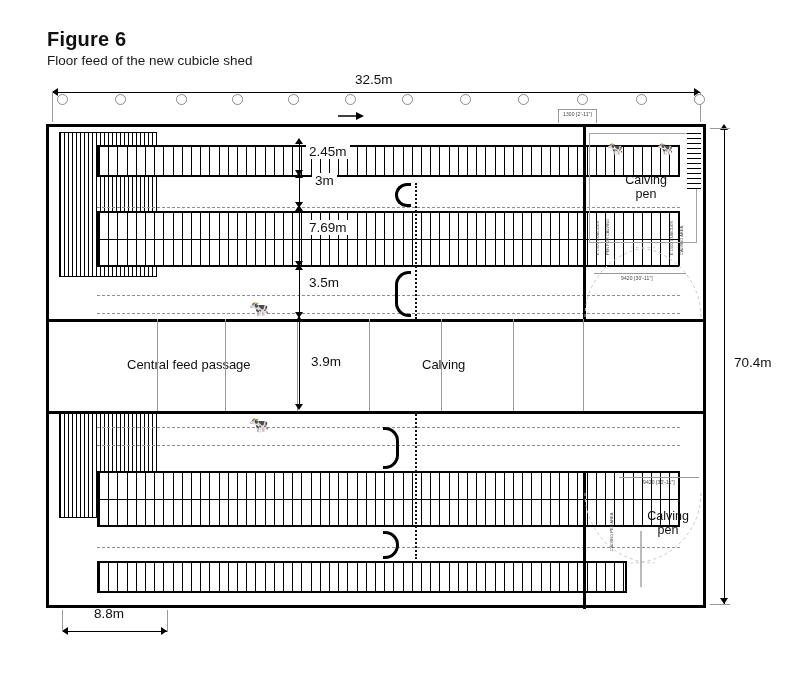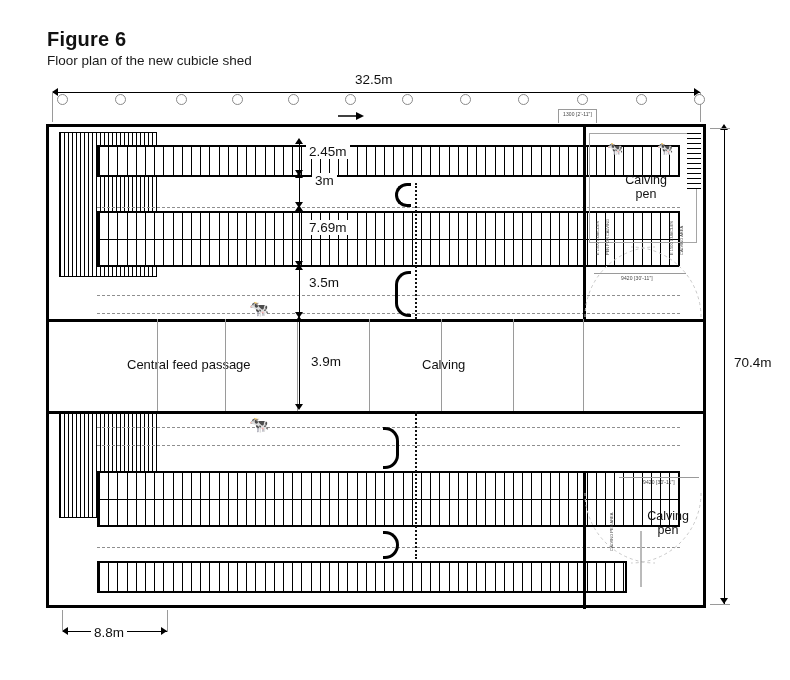--- a/index.html
+++ b/index.html
@@ -88,21 +88,21 @@
   .dimlabel{position:absolute;font-size:13.5px;background:#fff;padding:0 3px;color:#111;}
 
   .gridmark{position:absolute;width:9px;height:9px;border:1px solid #8a8a8a;border-radius:50%;background:#fff;}
   .cowicon{position:absolute;font-size:11px;letter-spacing:-1px;color:#000;}
   .pen-label{position:absolute;font-size:12.5px;text-align:center;line-height:1.15;}
 </style>
 </head>
 <body>
 
 <div class="fig-title">Figure 6</div>
-<div class="fig-sub">Floor plan of the new cubicle shed</div>
+<div class="fig-sub">Floor feed of the new cubicle shed</div>
 
 <div>
   <div class="dim-h" style="left:52px;top:92px;width:648px;"></div>
   <div class="arrow-l" style="left:52px;top:88px;"></div>
   <div class="arrow-r" style="left:694px;top:88px;"></div>
   <div class="dimlabel" style="left:352px;top:72px;">32.5m</div>
   <div class="vl-thin" style="left:52px;top:92px;height:30px;"></div>
   <div class="vl-thin" style="left:700px;top:92px;height:30px;"></div>
 </div>
 
@@ -112,21 +112,21 @@
   <div class="arrow-dn" style="left:720px;top:598px;"></div>
   <div class="dimlabel" style="left:731px;top:355px;">70.4m</div>
   <div class="hl-thin" style="left:710px;top:128px;width:20px;"></div>
   <div class="hl-thin" style="left:710px;top:604px;width:20px;"></div>
 </div>
 
 <div>
   <div class="dim-h" style="left:62px;top:631px;width:105px;"></div>
   <div class="arrow-l" style="left:62px;top:627px;"></div>
   <div class="arrow-r" style="left:161px;top:627px;"></div>
-  <div class="dimlabel" style="left:91px;top:625px;">8.8m</div>
+  <div class="dimlabel" style="left:91px;top:606px;">8.8m</div>
   <div class="vl-thin" style="left:62px;top:610px;height:22px;"></div>
   <div class="vl-thin" style="left:167px;top:610px;height:22px;"></div>
 </div>
 
 <div>
   <div class="gridmark" style="left:57px;top:94px;"></div>
   <div class="gridmark" style="left:115px;top:94px;"></div>
   <div class="gridmark" style="left:176px;top:94px;"></div>
   <div class="gridmark" style="left:232px;top:94px;"></div>
   <div class="gridmark" style="left:288px;top:94px;"></div>

